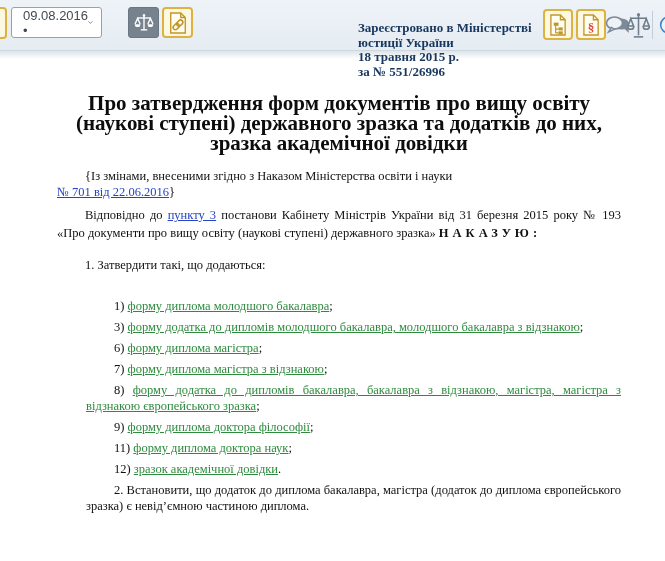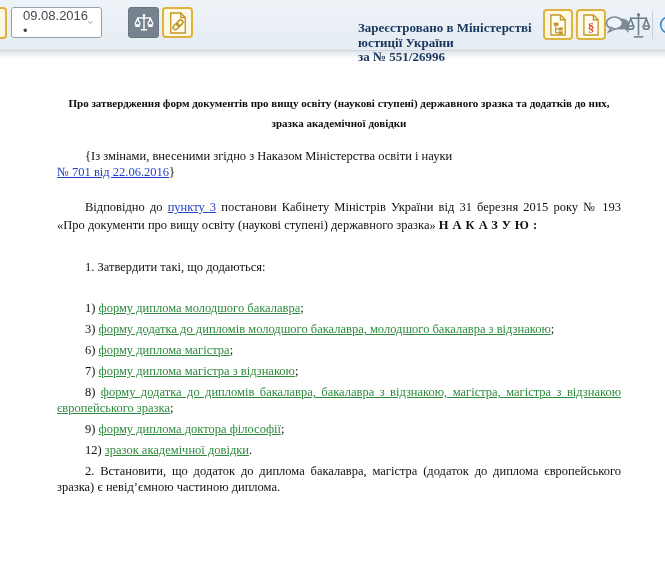--- a/index.html
+++ b/index.html
@@ -53,27 +53,27 @@
     position:absolute; left:358px; top:21px; z-index:20;
     font-weight:bold; font-size:13px; line-height:14.6px; color:#17375e;
   }
   
   .page {
     position:absolute; left:0; top:51px; width:665px; height:510px;
     padding:42px 44px 0 57px; overflow:hidden; background:transparent;
     font-size:12.5px; line-height:16px;
   }
   h1.doc-title {
-    text-align:center; font-size:11px; line-height:20px; font-weight:bold;
+    text-align:center; font-size:21px; line-height:20px; font-weight:bold;
     color:#0d0d0d; padding:0 6px; margin-bottom:16px;
   }
-  p.amendment { text-indent:28px; line-height:15.5px; margin-bottom:19px; }
-  p.preamble  { text-indent:28px; text-align:justify; line-height:17.5px; margin-bottom:25px; }
+  p.amendment { text-indent:28px; line-height:15.5px; margin-bottom:7px; }
+  p.preamble  { text-indent:28px; text-align:justify; line-height:17.5px; margin-bottom:15px; }
   p.point     { text-indent:28px; line-height:17px; margin-bottom:24px; }
-  p.item      { text-indent:28px; text-align:justify; line-height:16px; margin-bottom:5px; }
+  p.item      { text-indent:28px; text-align:justify; line-height:16px; margin-bottom:5px;margin-left:29px; }
   p.partial   { margin-top:1px; }
   a.blue  { color:#2543c5; cursor:pointer; }
   a.green { color:#2e8b3e; text-decoration:underline; cursor:pointer; }
   b.order { letter-spacing:4px; font-weight:bold; }
 </style>
 </head>
 <body>
 
 <div class="topbar">
 
@@ -159,20 +159,21 @@
       <svg width="30" height="34" viewBox="0 0 30 34">
         <circle cx="22" cy="17" r="12" fill="#eaf3fb" stroke="#3f86c6" stroke-width="2.4"></circle>
       </svg>
     </div>
   </div>
 </div>
 
 <div class="registration">
   <div>Зареєстровано в Міністерстві</div>
   <div>юстиції України</div>
+  <div>18 травня 2015 р.</div>
   <div>за № 551/26996</div>
 </div>
 
 <div class="page">
 
   <h1 class="doc-title">Про затвердження форм документів про вищу освіту (наукові ступені) державного зразка та додатків до них, зразка академічної довідки</h1>
 
   <p class="amendment">
     <span>{Із змінами, внесеними згідно з Наказом Міністерства освіти і науки</span><br>
     <a class="blue" href="#">№ 701 від 22.06.2016</a><span>}</span>
@@ -184,19 +185,20 @@
 
   <p class="point">1. Затвердити такі, що додаються:</p>
 
   <div id="order-items">
       <p class="item"><span>1) </span><a class="green" href="#">форму диплома молодшого бакалавра</a><span>;</span></p>
       <p class="item"><span>3) </span><a class="green" href="#">форму додатка до дипломів молодшого бакалавра, молодшого бакалавра з відзнакою</a><span>;</span></p>
       <p class="item"><span>6) </span><a class="green" href="#">форму диплома магістра</a><span>;</span></p>
       <p class="item"><span>7) </span><a class="green" href="#">форму диплома магістра з відзнакою</a><span>;</span></p>
       <p class="item"><span>8) </span><a class="green" href="#">форму додатка до дипломів бакалавра, бакалавра з відзнакою, магістра, магістра з відзнакою європейського зразка</a><span>;</span></p>
       <p class="item"><span>9) </span><a class="green" href="#">форму диплома доктора філософії</a><span>;</span></p>
+      <p class="item"><span>11) </span><a class="green" href="#">форму диплома доктора наук</a><span>;</span></p>
       <p class="item"><span>12) </span><a class="green" href="#">зразок академічної довідки</a><span>.</span></p>
     </div>
 
   <p class="item partial">
     <span>2. Встановити, що додаток до диплома бакалавра, магістра (додаток до диплома європейського зразка) є невід’ємною частиною диплома.</span>
   </p>
 </div>
 
 </body></html>

